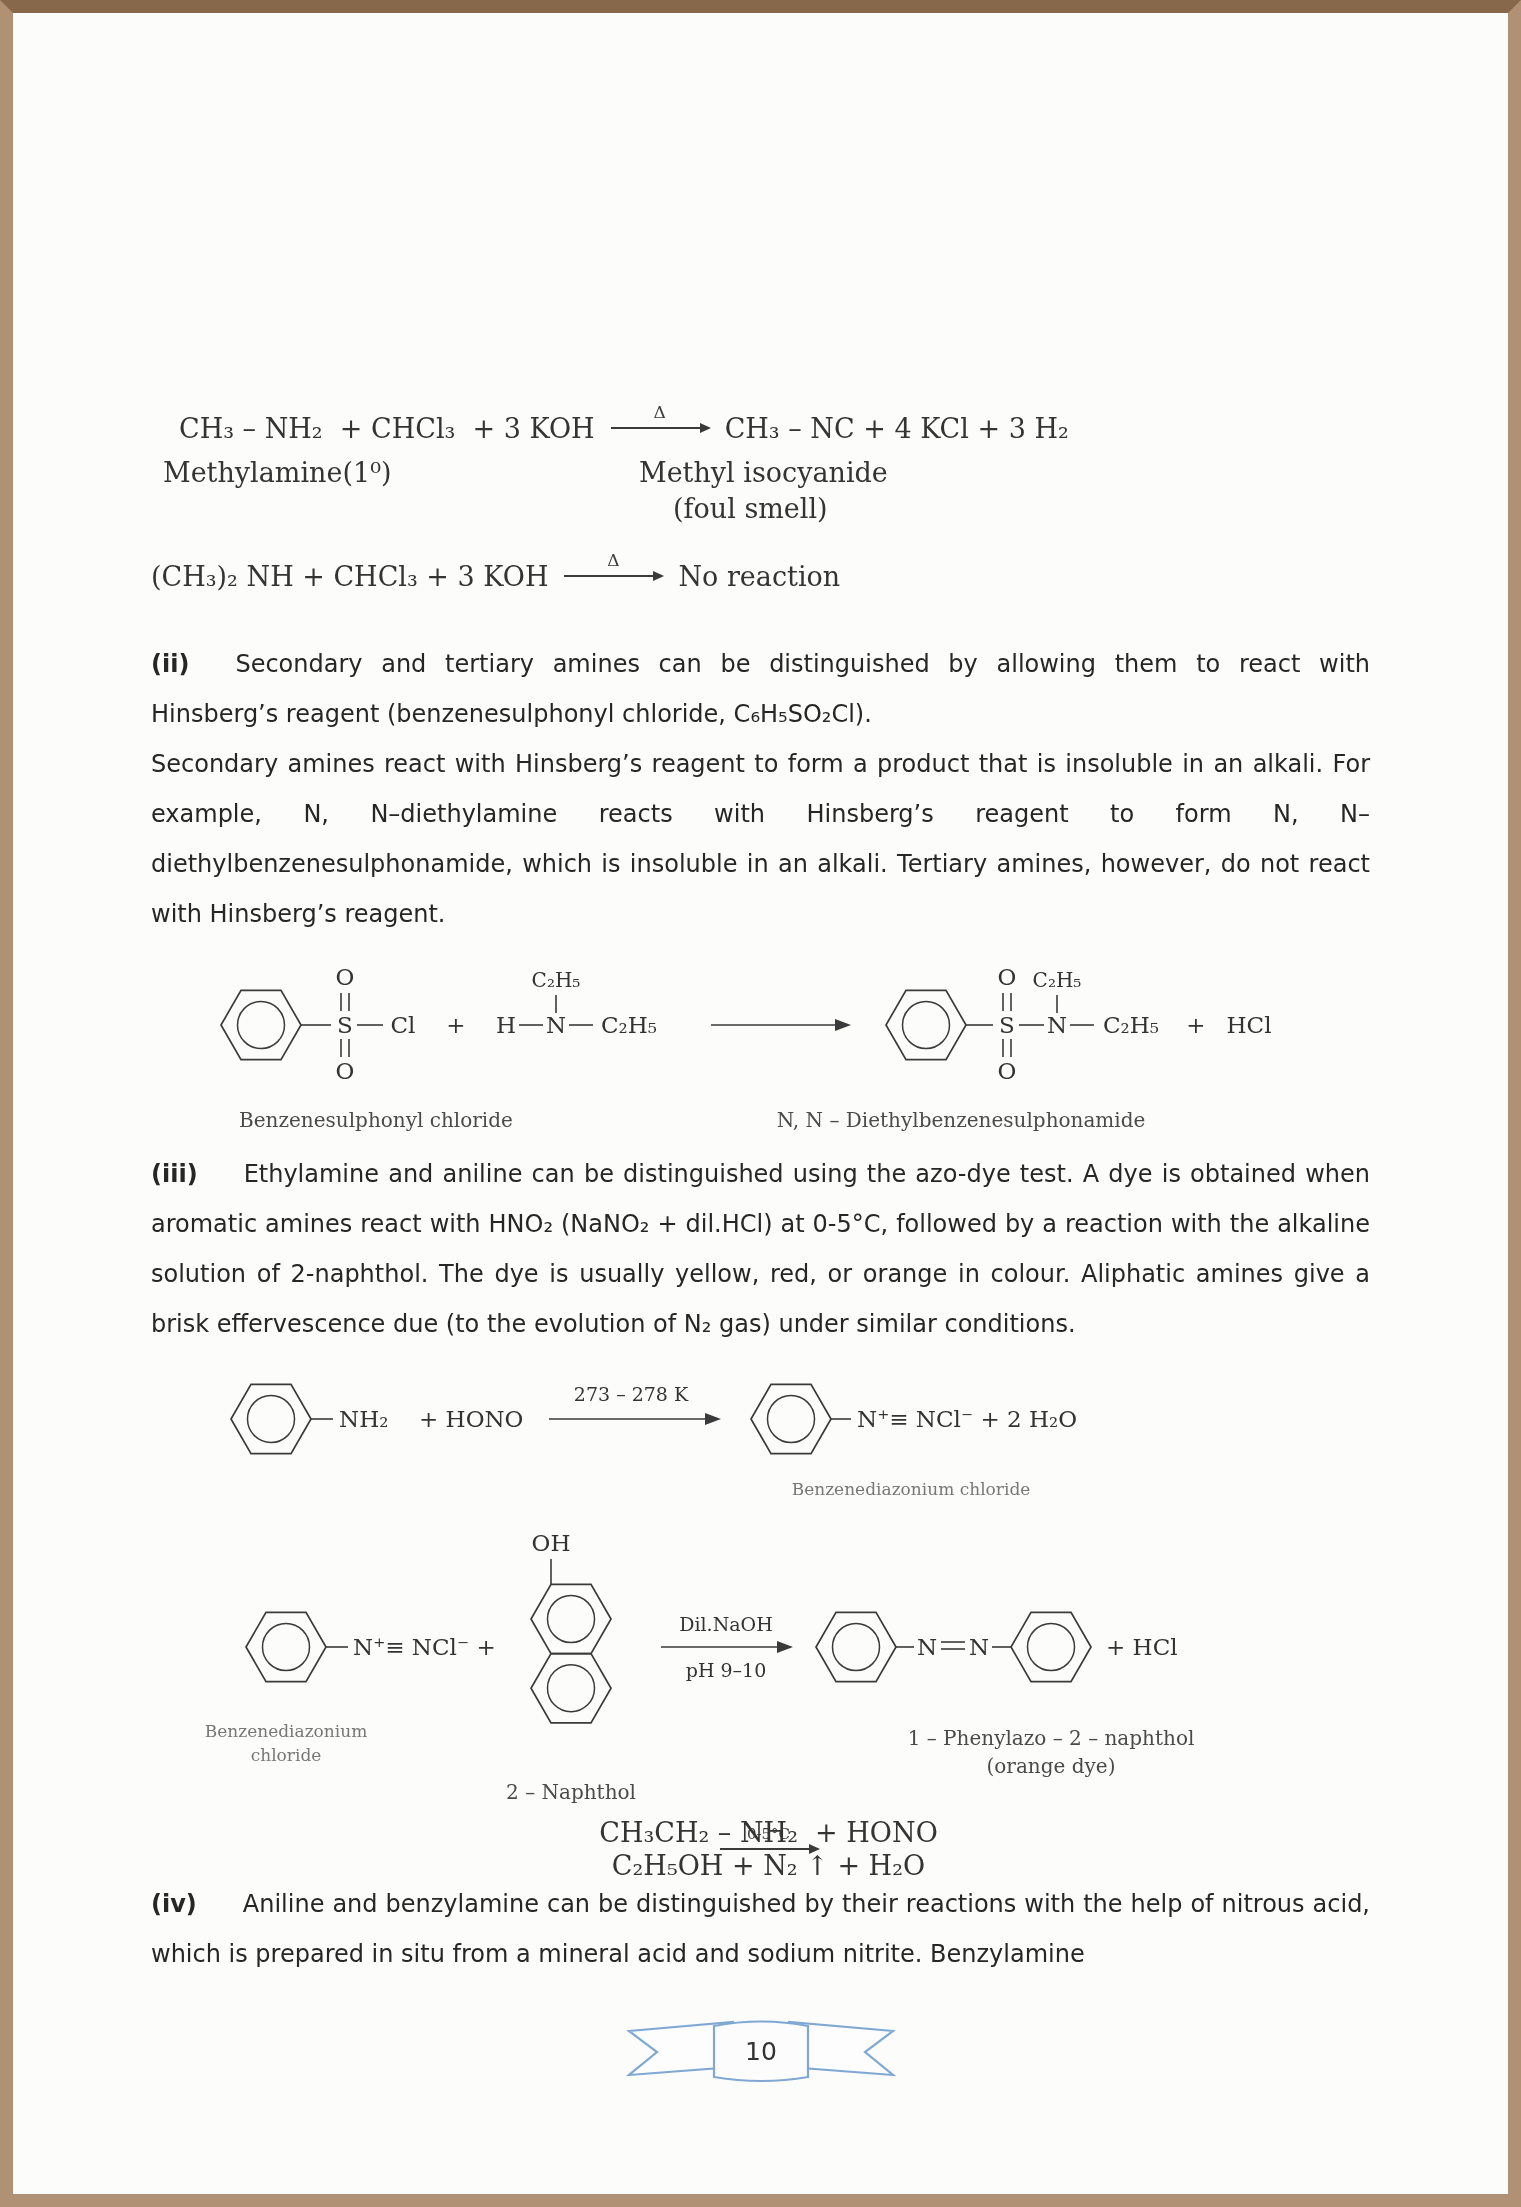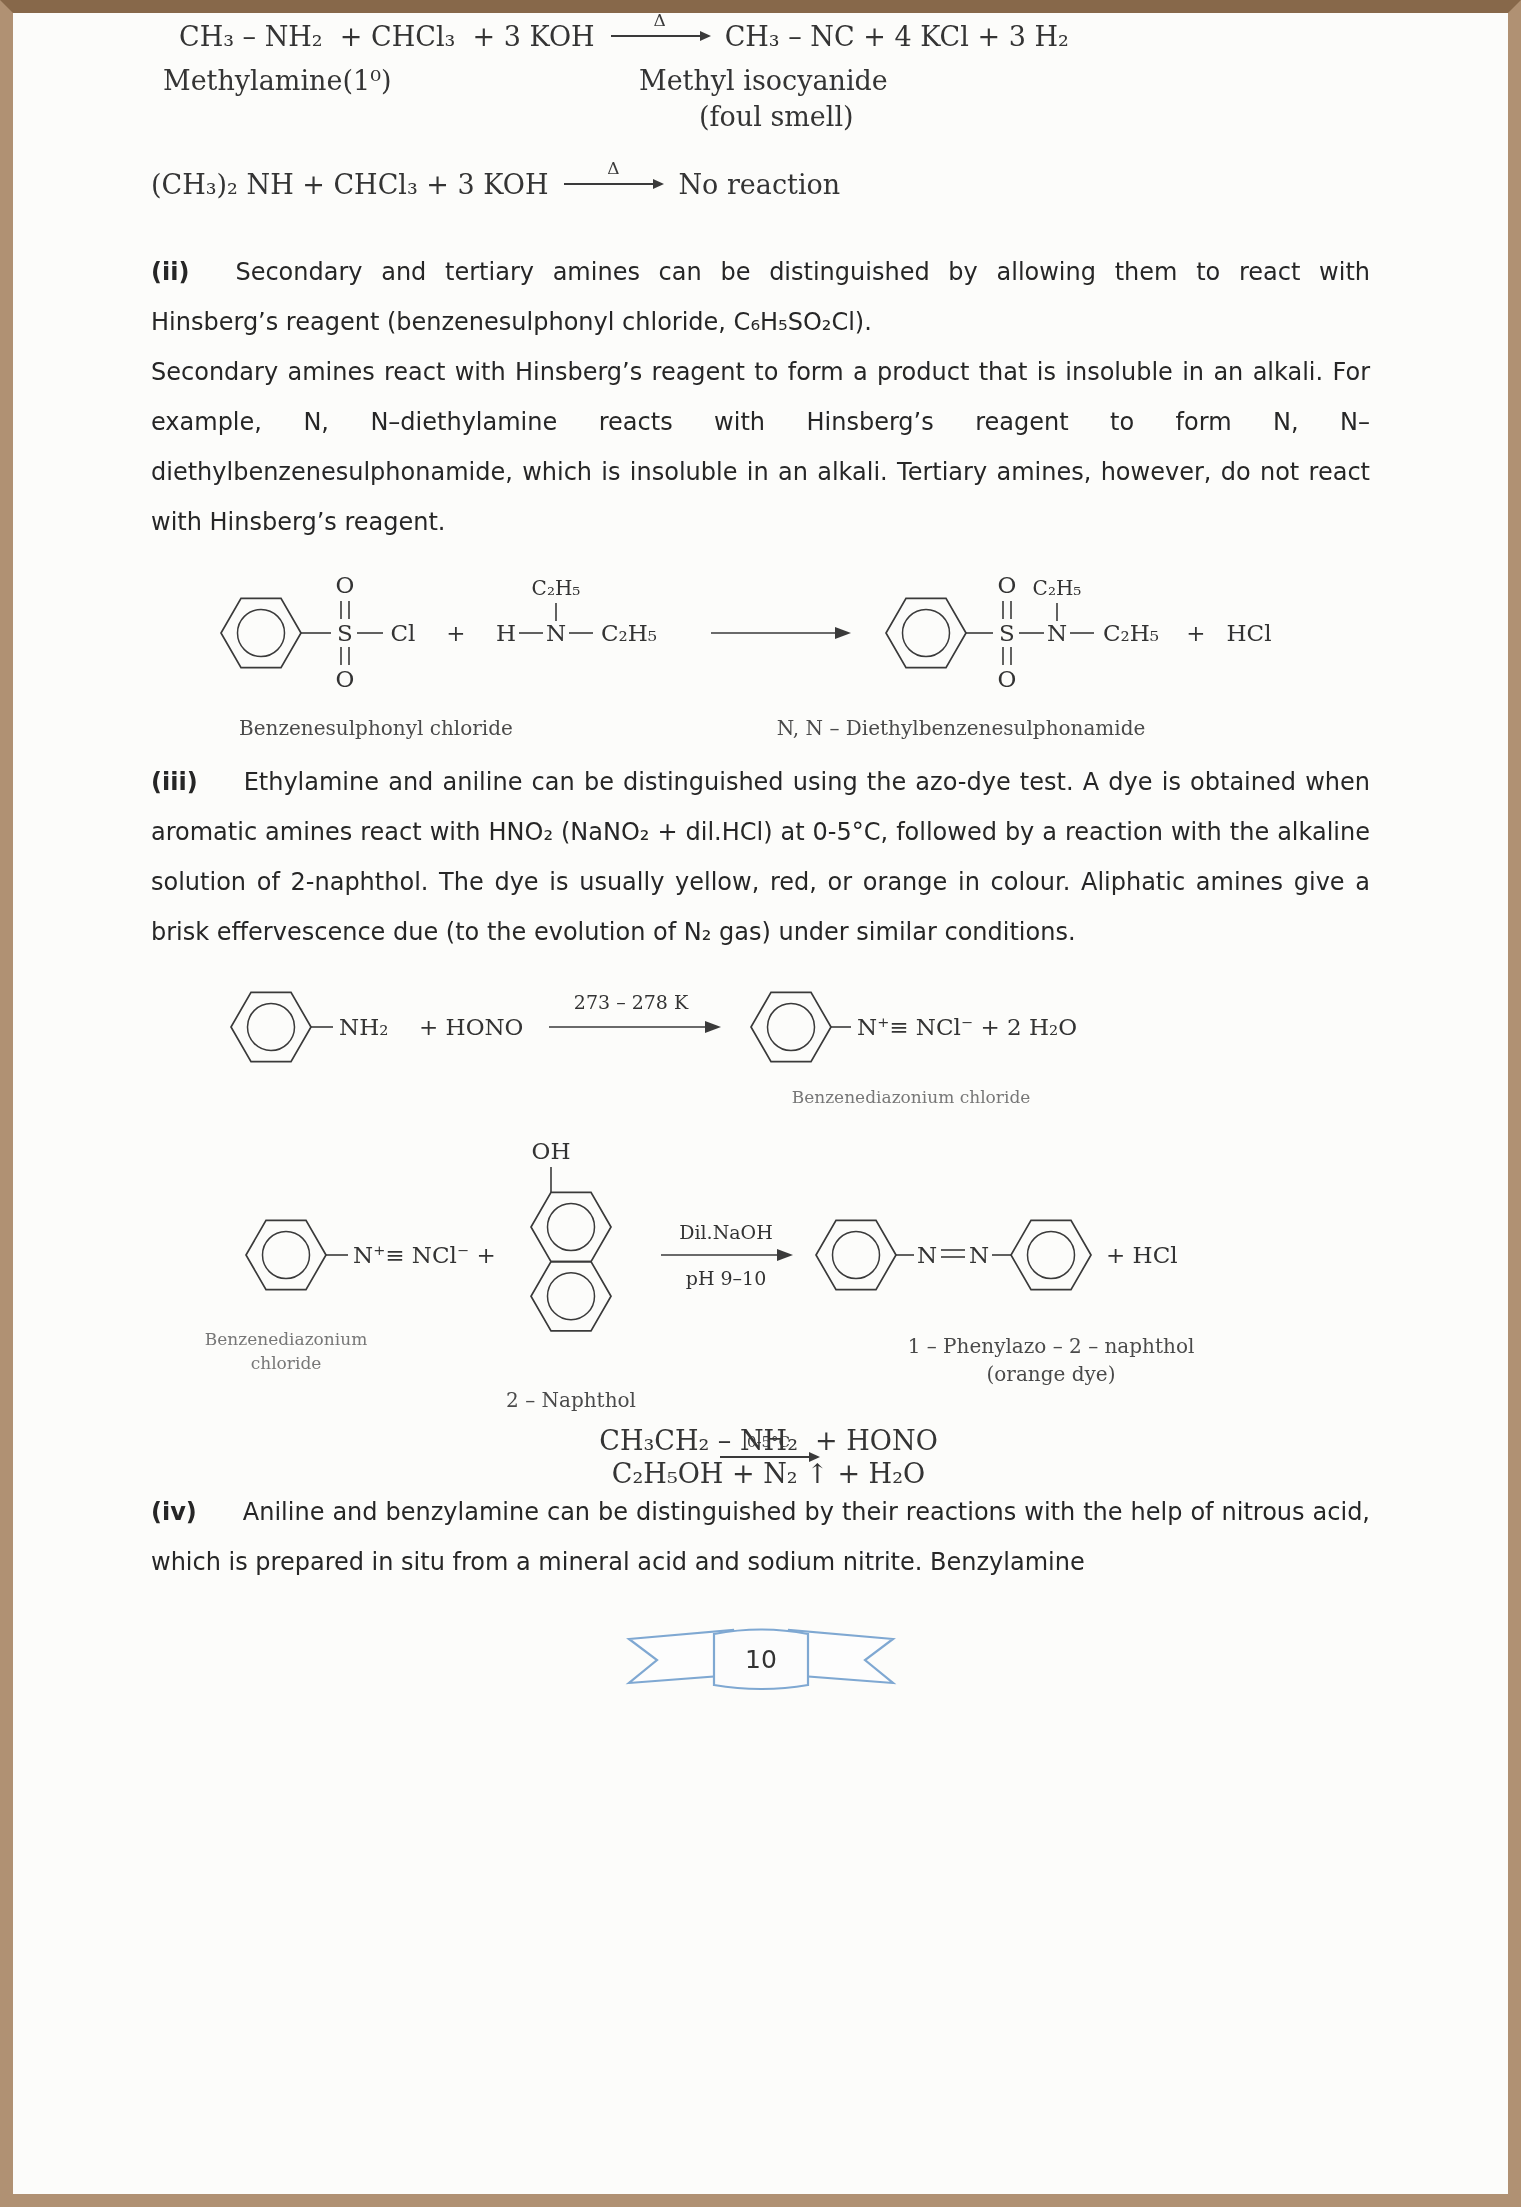--- a/index.html
+++ b/index.html
@@ -8,27 +8,27 @@
     width:1521px; height:2207px; margin:0 auto; position:relative;
     background:#fcfcfa; overflow:hidden;
     border:13px solid #b09173; border-top-color:#87684a;
   }
   .content { padding:0 138px; }
 
   
   .eqserif { font-family:"DejaVu Serif","Liberation Serif",serif; font-size:27px; color:#343434; }
   .eqrow { display:flex; align-items:center; }
   .eqrow > span { white-space:pre; }
-  .eq-top { margin-bottom:30px; }
+  .eq-top { padding-top:392px; margin-bottom:30px; }
   .eq-top .l1 { margin-left:28px; height:46px; }
   .eqlabels { position:relative; height:42px; }
   .lab-methylamine { position:absolute; left:12px; top:6px; }
   .lab-isocyanide  { position:absolute; left:488px; top:6px; }
   .eqlabels.foul { height:40px; }
-  .lab-foul { position:absolute; left:548px; top:0; }
+  .lab-foul { position:absolute; left:522px; top:0; }
   .eq-top .l2 { margin-top:20px; height:46px; }
 
   .rxn-arrow { position:relative; display:inline-block; width:98px; height:2px;
                background:#3a3a3a; margin:0 16px; flex:0 0 auto; }
   .rxn-arrow::after { content:""; position:absolute; right:-2px; top:50%;
                transform:translateY(-50%); width:0; height:0;
                border-left:11px solid #3a3a3a; border-top:5.5px solid transparent;
                border-bottom:5.5px solid transparent; }
   .rxn-arrow .arrlabel { position:absolute; left:50%; bottom:7px; transform:translateX(-50%);
                font-size:17px; font-style:normal; color:#3a3a3a; white-space:nowrap; }

